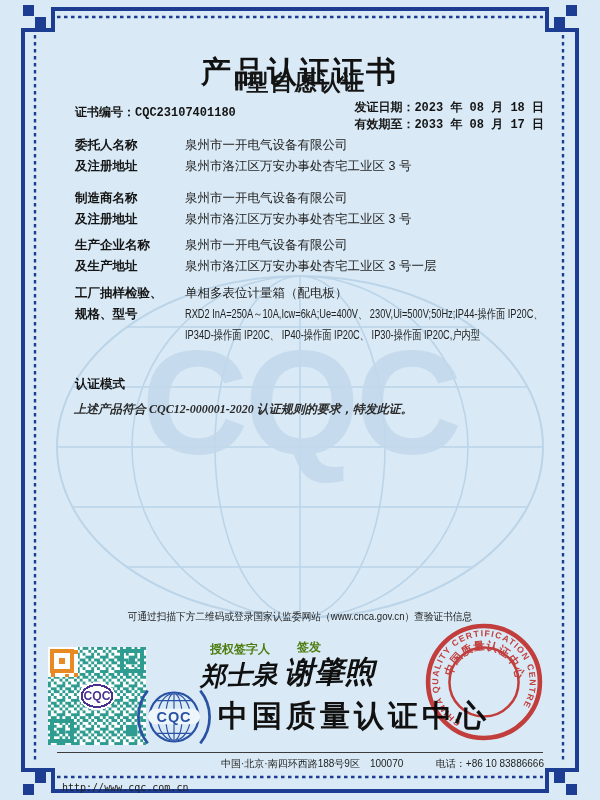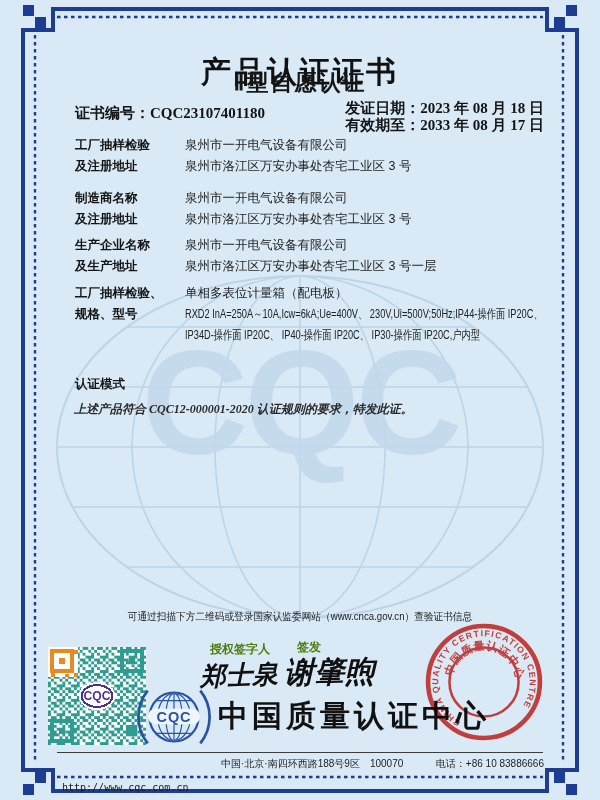--- a/index.html
+++ b/index.html
@@ -10,21 +10,21 @@
     color:#1a1a1a;
   }
   .abs{position:absolute;}
   svg{display:block;}
 
   
   .title{top:28px;left:0;width:600px;text-align:center;
     font-size:30px;font-weight:bold;letter-spacing:3px;color:#111;margin-top:24px;}
   .subtitle{top:68px;left:0;width:600px;text-align:center;
     font-family:"Liberation Serif", serif;font-size:22px;font-weight:bold;letter-spacing:2px;color:#161616;}
-  .meta{font-family:Liberation Serif, serif;font-size:15px;font-weight:bold;color:#141414;}
+  .meta{font-family:Liberation Mono, monospace;font-size:12px;font-weight:bold;color:#141414;}
   .certno{top:104px;left:75px;}
   .dates{top:100px;right:56px;text-align:left;line-height:16.5px;}
 
   
   .frow{position:absolute;left:75px;right:55px;display:flex;
     font-size:12.5px;line-height:21px;}
   .flabel{width:110px;flex:0 0 110px;font-weight:bold;color:#141414;white-space:nowrap;}
   .fvalue{flex:1;color:#222;}
   .fvalue div{white-space:nowrap;}
   .sq{transform:scaleX(.74);transform-origin:left center;}
@@ -117,21 +117,21 @@
 
   <div class="abs meta certno"><span>证书编号：</span><span>CQC23107401180</span></div>
 
   <div class="abs meta dates">
     <div><span>发证日期：</span><span>2023 年 08 月 18 日</span></div>
     <div><span>有效期至：</span><span>2033 年 08 月 17 日</span></div>
   </div>
 
   <div class="frow" style="top:135px">
     <div class="flabel">
-      <div>工厂抽样检验</div>
+      <div>委托人名称</div>
       <div>及注册地址</div>
     </div>
     <div class="fvalue">
       <div>泉州市一开电气设备有限公司</div>
       <div>泉州市洛江区万安办事处杏宅工业区 3 号</div>
     </div>
   </div>
 
   <div class="frow" style="top:188px">
     <div class="flabel">

